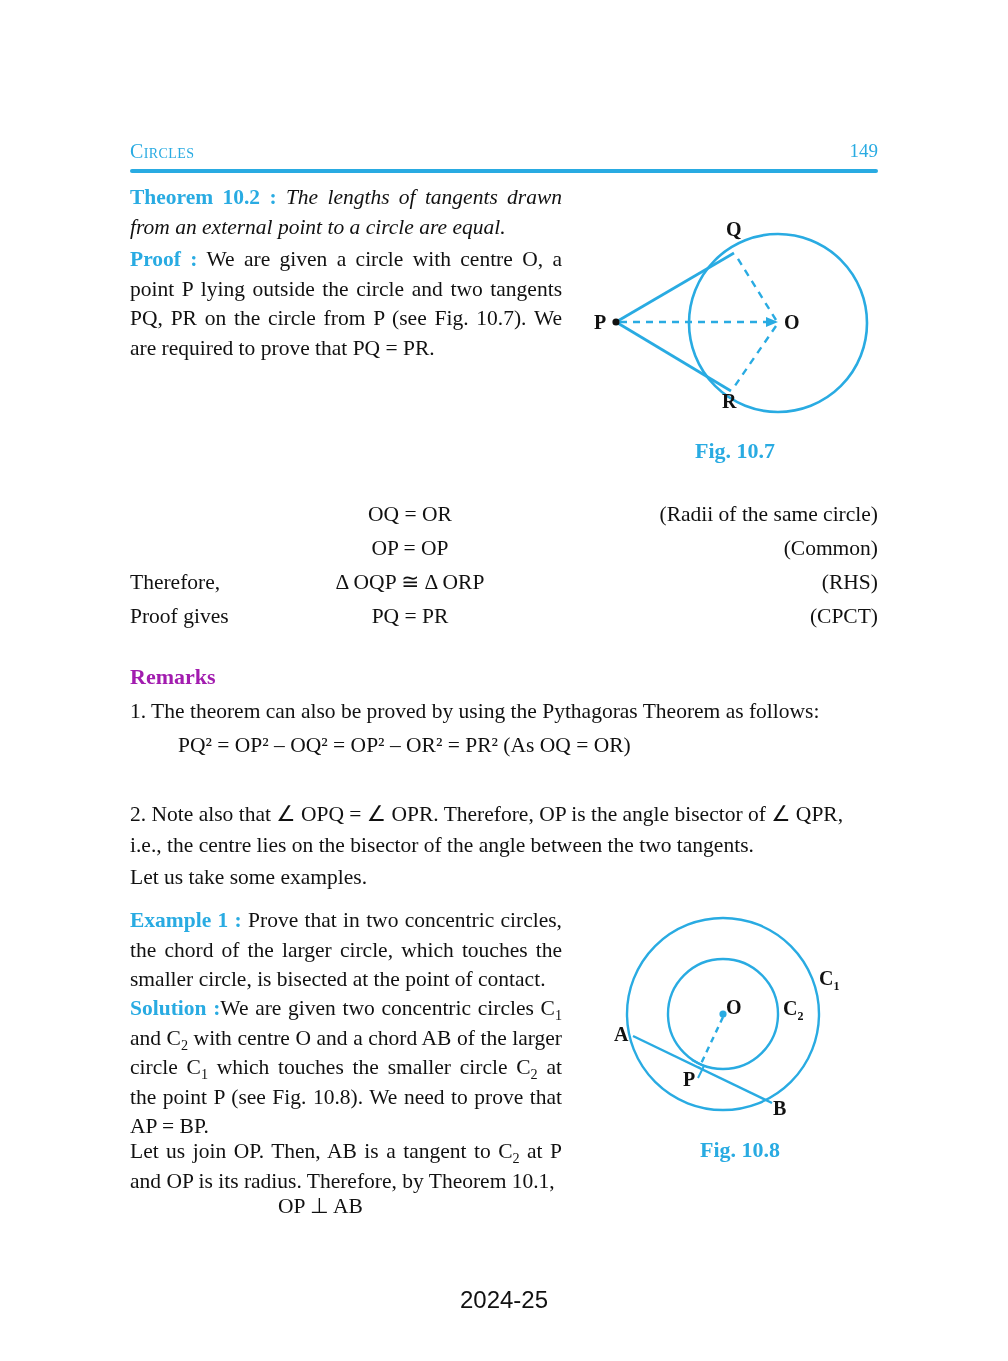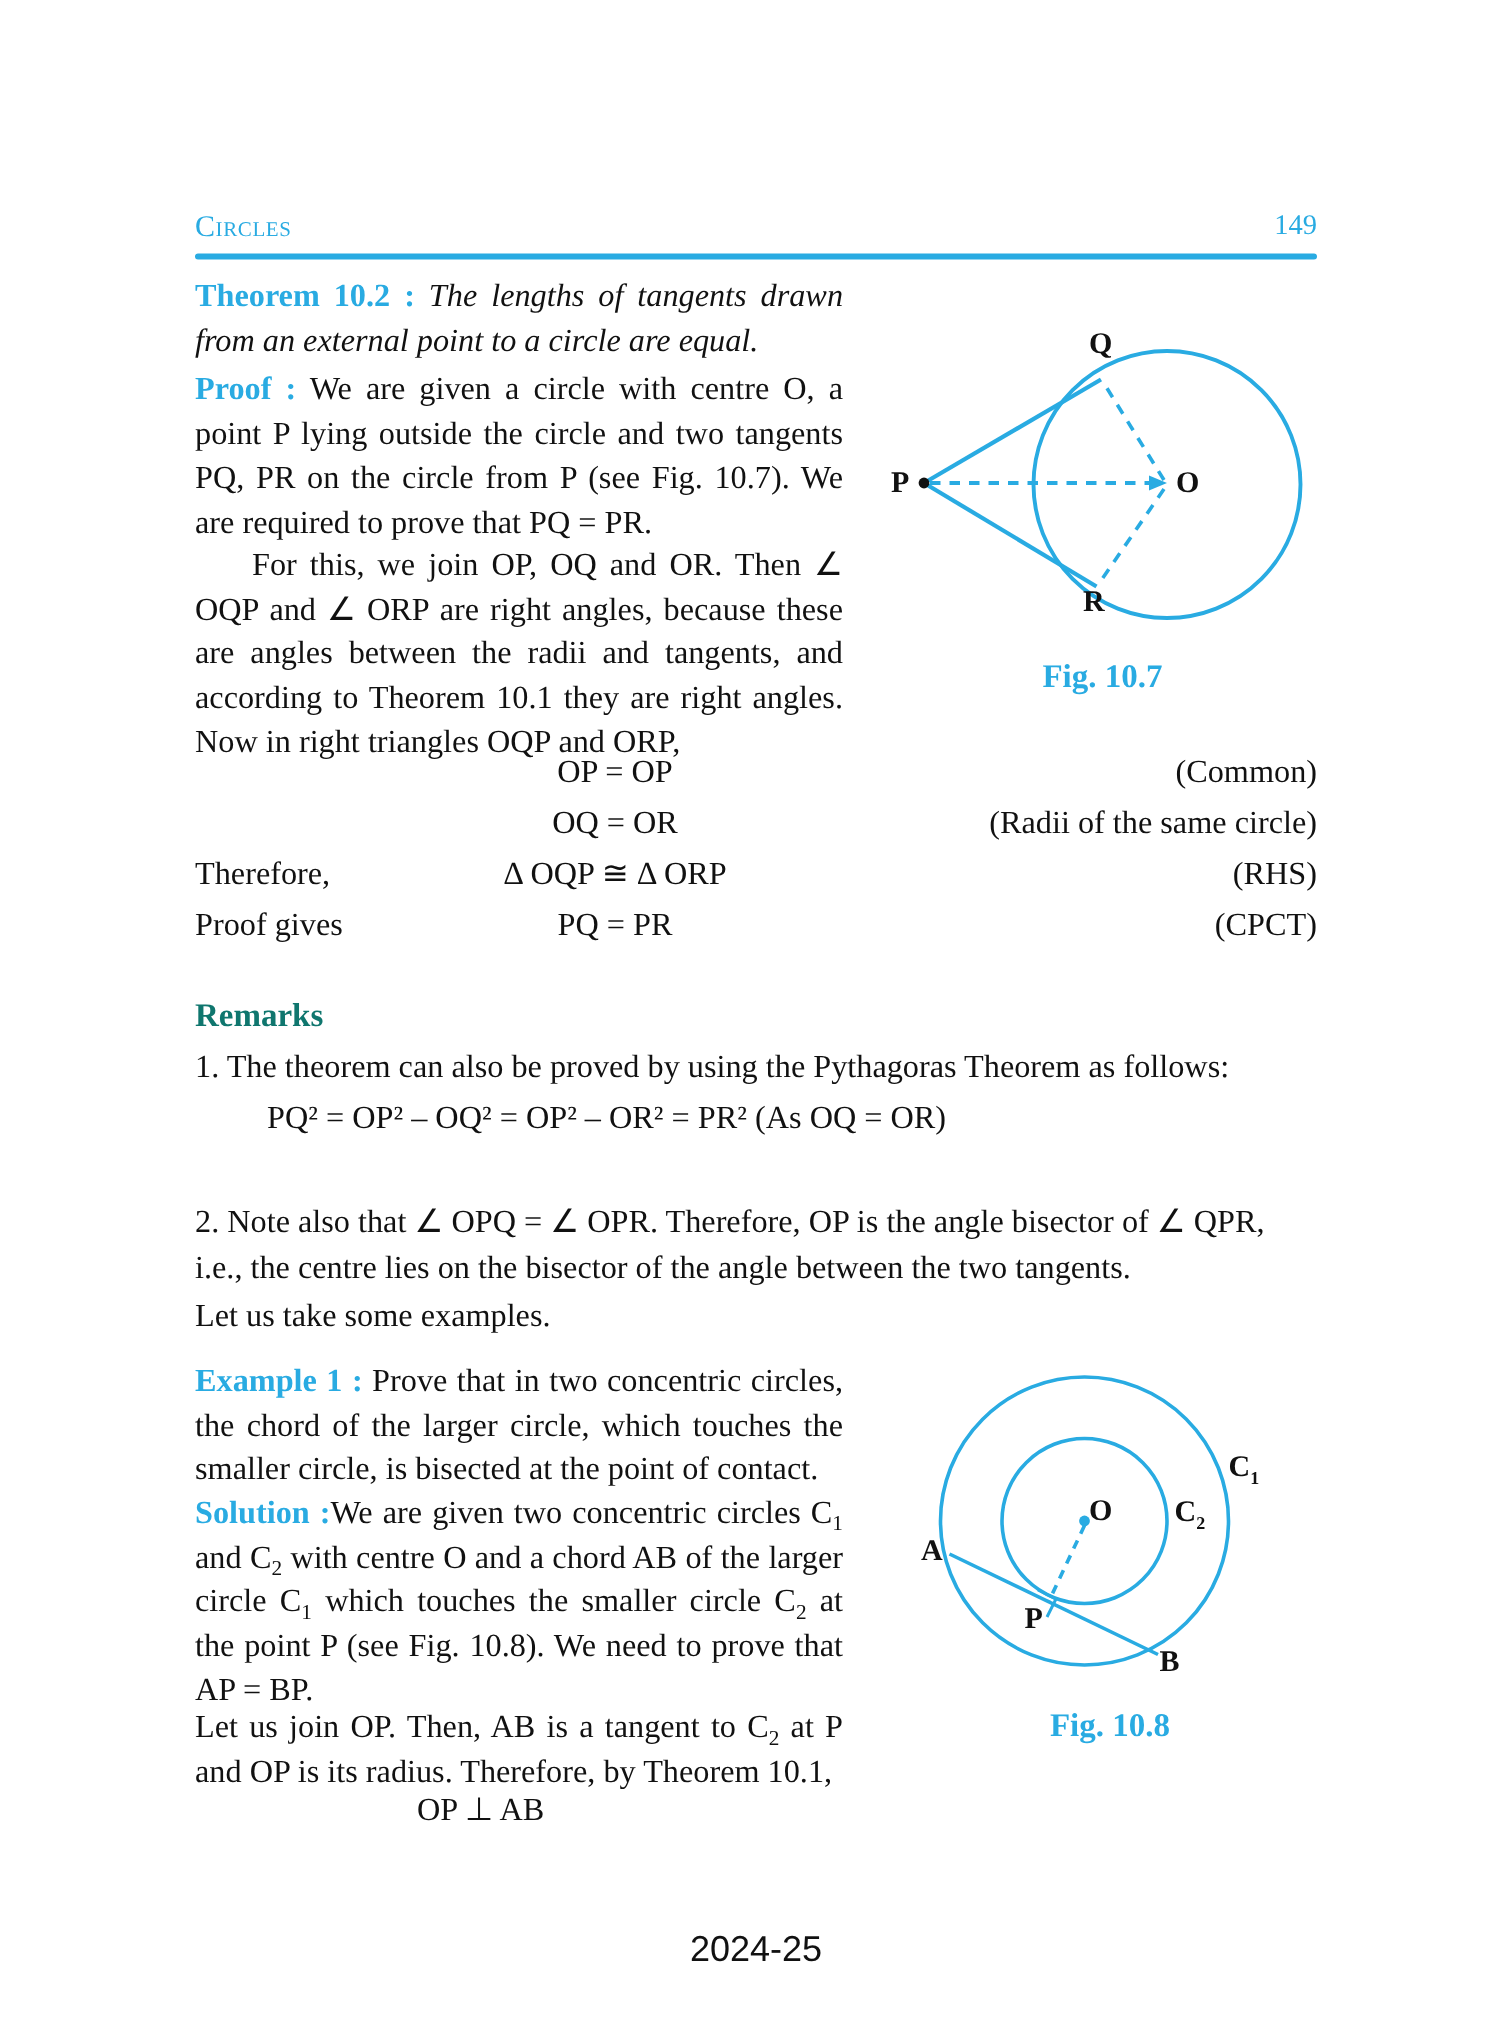--- a/index.html
+++ b/index.html
@@ -176,48 +176,45 @@
   <div class="tcol" style="top:183px;">
     <span class="accent">Theorem 10.2 :</span>
     <span class="ital">The lengths of tangents drawn from an external point to a circle are equal.</span>
   </div>
 
   <div class="tcol" style="top:245px;">
     <span class="accent">Proof :</span>
     <span>We are given a circle with centre O, a point P lying outside the circle and two tangents PQ, PR on the circle from P (see Fig. 10.7). We are required to prove that PQ = PR.</span>
   </div>
 
-  <div class="tcol indent-first" style="top:362px;">
-    <span>For this, we join OP, OQ and OR. Then </span><span>∠ OQP and ∠ ORP are right angles, because these are angles between the radii and tangents, and according to Theorem 10.1 they are right angles. Now in right triangles OQP and ORP,</span>
-  </div>
 
   <div class="mathblock" style="top:497px;">
+    <div class="mathrow">
+      <span class="m-lead"></span>
+      <span class="m-mid">OQ = OR</span>
+      <span class="m-right">(Radii of the same circle)</span>
+    </div>
     <div class="mathrow">
       <span class="m-lead"></span>
       <span class="m-mid">OP = OP</span>
       <span class="m-right">(Common)</span>
     </div>
     <div class="mathrow">
-      <span class="m-lead"></span>
-      <span class="m-mid">OQ = OR</span>
-      <span class="m-right">(Radii of the same circle)</span>
-    </div>
-    <div class="mathrow">
       <span class="m-lead">Therefore,</span>
       <span class="m-mid">Δ OQP ≅ Δ ORP</span>
       <span class="m-right">(RHS)</span>
     </div>
     <div class="mathrow">
       <span class="m-lead">Proof gives</span>
       <span class="m-mid">PQ = PR</span>
       <span class="m-right">(CPCT)</span>
     </div>
   </div>
 
-  <div class="fullcol" style="top:661px;font-weight:bold;color:#0f766e;font-size:22px;">Remarks</div>
+  <div class="fullcol" style="top:661px;font-weight:bold;color:#a21caf;font-size:22px;">Remarks</div>
 
   <div class="fullcol" style="top:696px;">1. The theorem can also be proved by using the Pythagoras Theorem as follows:</div>
 
   <div class="fullcol" style="top:730px;left:178px;width:700px;">PQ² = OP² – OQ² = OP² – OR² = PR² (As OQ = OR)</div>
 
 
   <div class="fullcol" style="top:799px;">2. Note also that ∠ OPQ = ∠ OPR. Therefore, OP is the angle bisector of ∠ QPR, i.e., the centre lies on the bisector of the angle between the two tangents.</div>
 
   <div class="fullcol" style="top:862px;">Let us take some examples.</div>
 

